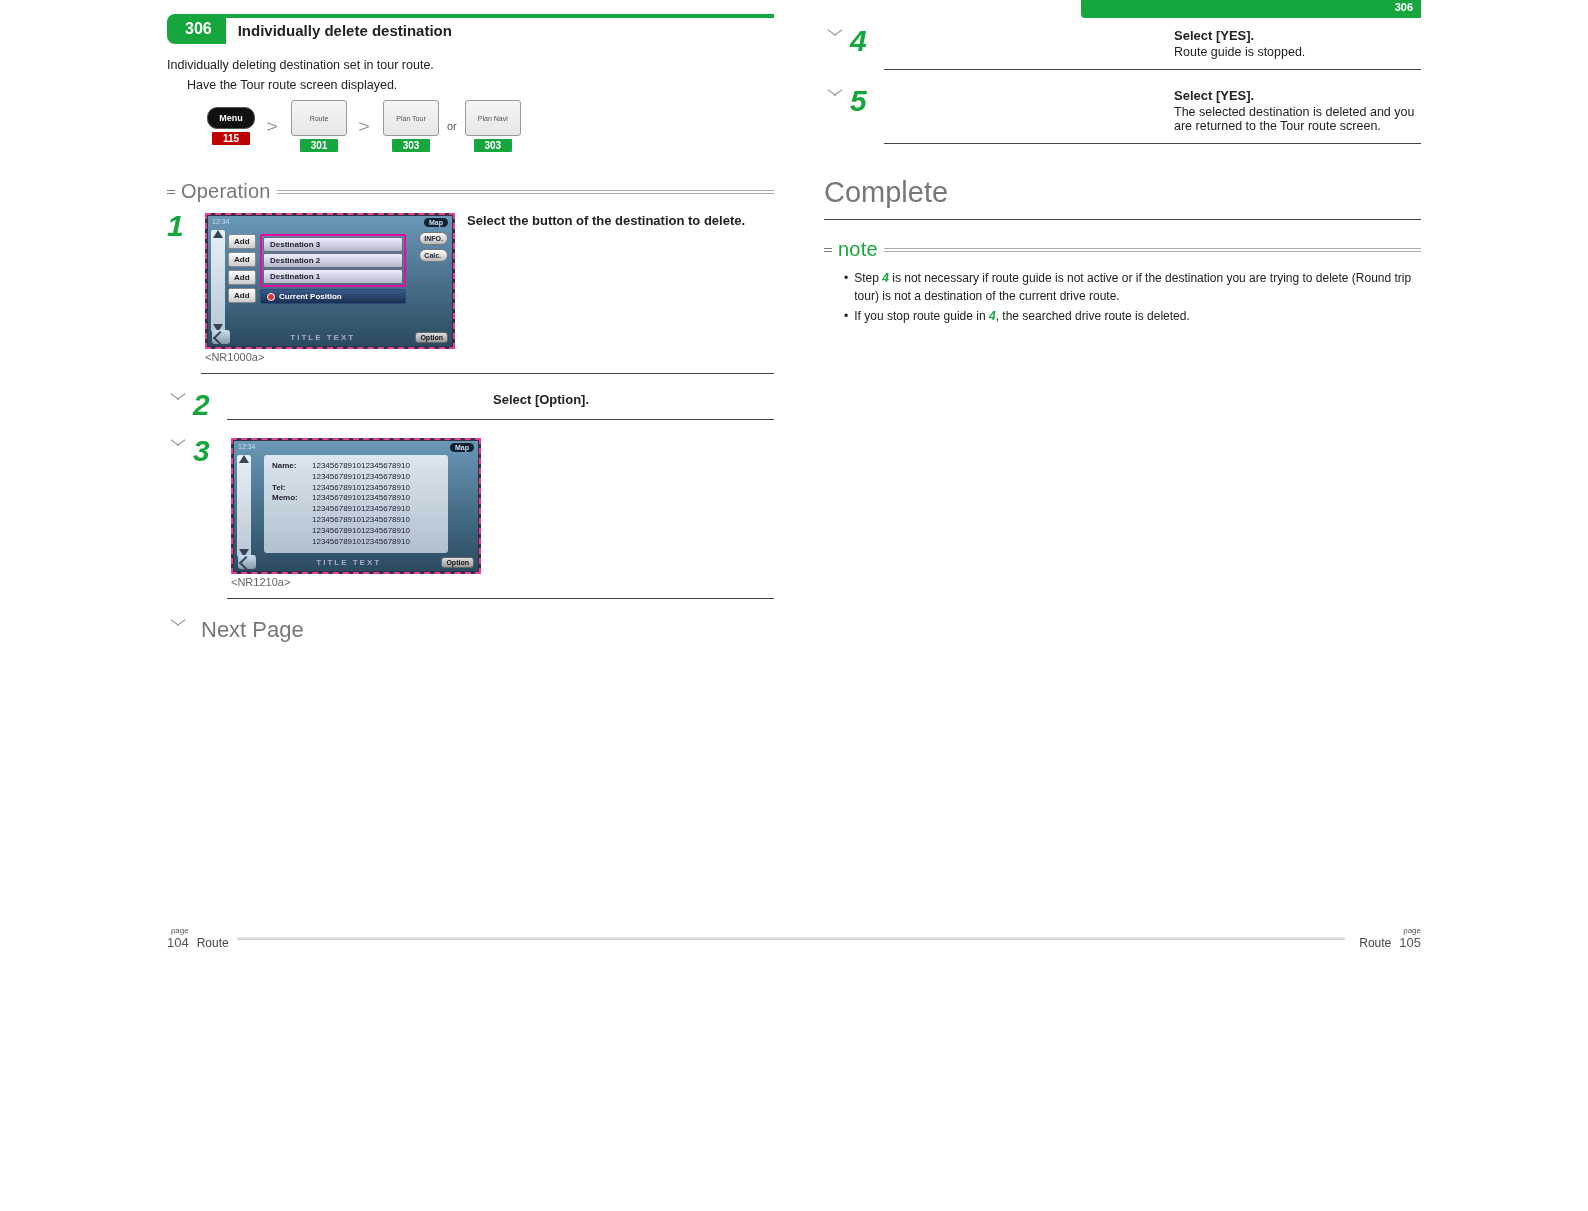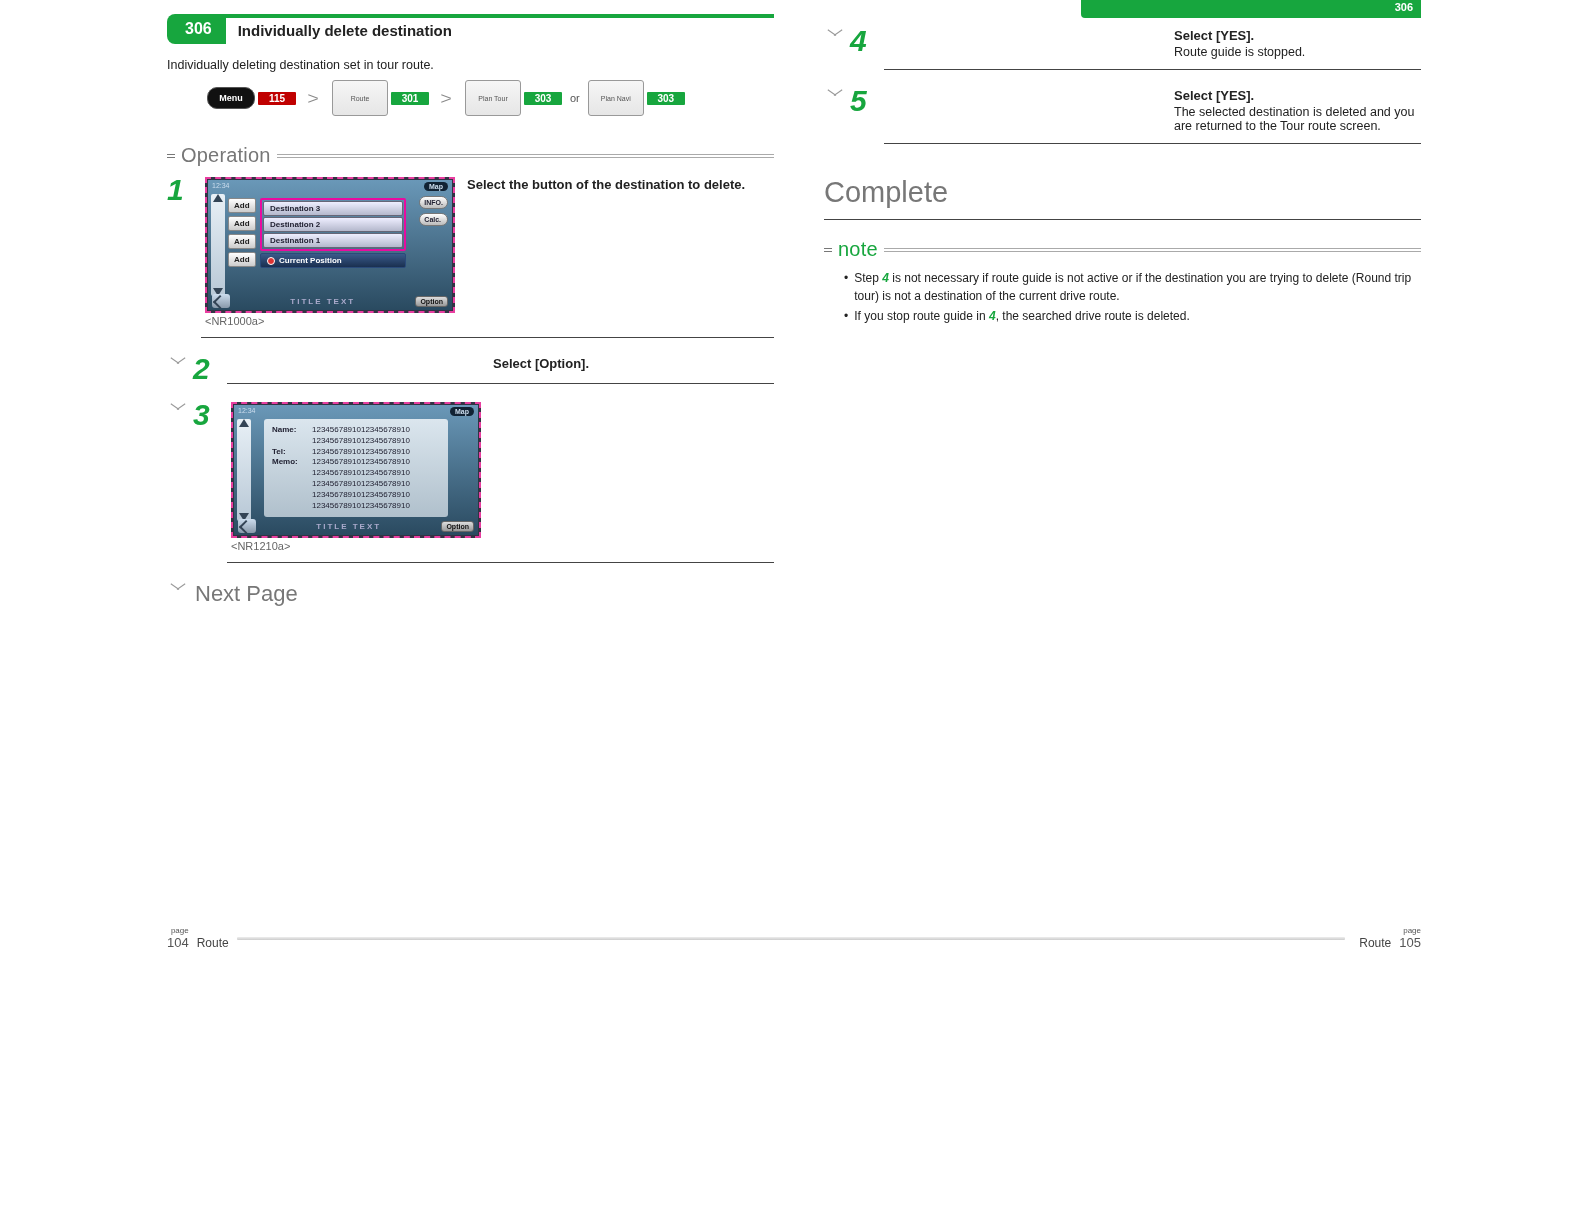--- a/index.html
+++ b/index.html
@@ -103,21 +103,21 @@
 
   .prep-text { margin: 6px 0 0 20px; font-size: 12.5px; }
 
   
   .prep-row {
     display: flex;
     align-items: center;
     gap: 8px;
     margin: 8px 0 0 40px;
   }
-  .prep-item { display: flex; flex-direction: row; align-items: center; gap: 3px; justify-content: space-between; }
+  .prep-item { display: flex; flex-direction: column; align-items: center; gap: 3px; justify-content: space-between; }
   .prep-img {
     width: 56px; height: 36px;
     border: 1px solid #999;
     border-radius: 3px;
     background: linear-gradient(#f6f6f6,#e6e6e6);
     display:flex; align-items:center; justify-content:center;
     font-size:8px; color:#555;
     position:relative;
   }
   .prep-img.menu { background:#111; color:#fff; font-weight:700; font-size:9px; width:48px; height:22px; border-radius:10px; border:1px solid #555;}
@@ -251,20 +251,21 @@
 
   <div class="col col-left">
 
     <div class="header-tab-left">
       <div class="badge306">306</div>
       <div class="title-bar">Individually delete destination</div>
     </div>
 
     <div class="intro">Individually deleting destination set in tour route.</div>
 
+    <div class="prep-text">Have the Tour route screen displayed.</div>
 
     <div class="prep-row">
       <div class="prep-item">
         <div class="prep-img menu">Menu</div>
         <div class="ref-badge red">115</div>
       </div>
       <div class="arrow-sep"></div>
       <div class="prep-item">
         <div class="prep-img">
             <span class="tiny">Route</span>
@@ -378,21 +379,21 @@
                 <div class="shot-title">TITLE TEXT</div>
                 <div class="shot-opt">Option</div>
               </div>
             </div>
           </div>
           <div class="shot-ref">&lt;NR1210a&gt;</div>
         </div>
       </div>
     </div>
 
-    <div style="display:flex;align-items:center;gap:2px;">
+    <div style="display:flex;align-items:center;gap:8px;">
       <div class="chevron"></div>
       <div class="next-page">Next Page</div>
     </div>
 
   </div>
 
   <div class="col col-right">
     <div class="header-tab-right">306</div>
 
     <div class="right-steps">

